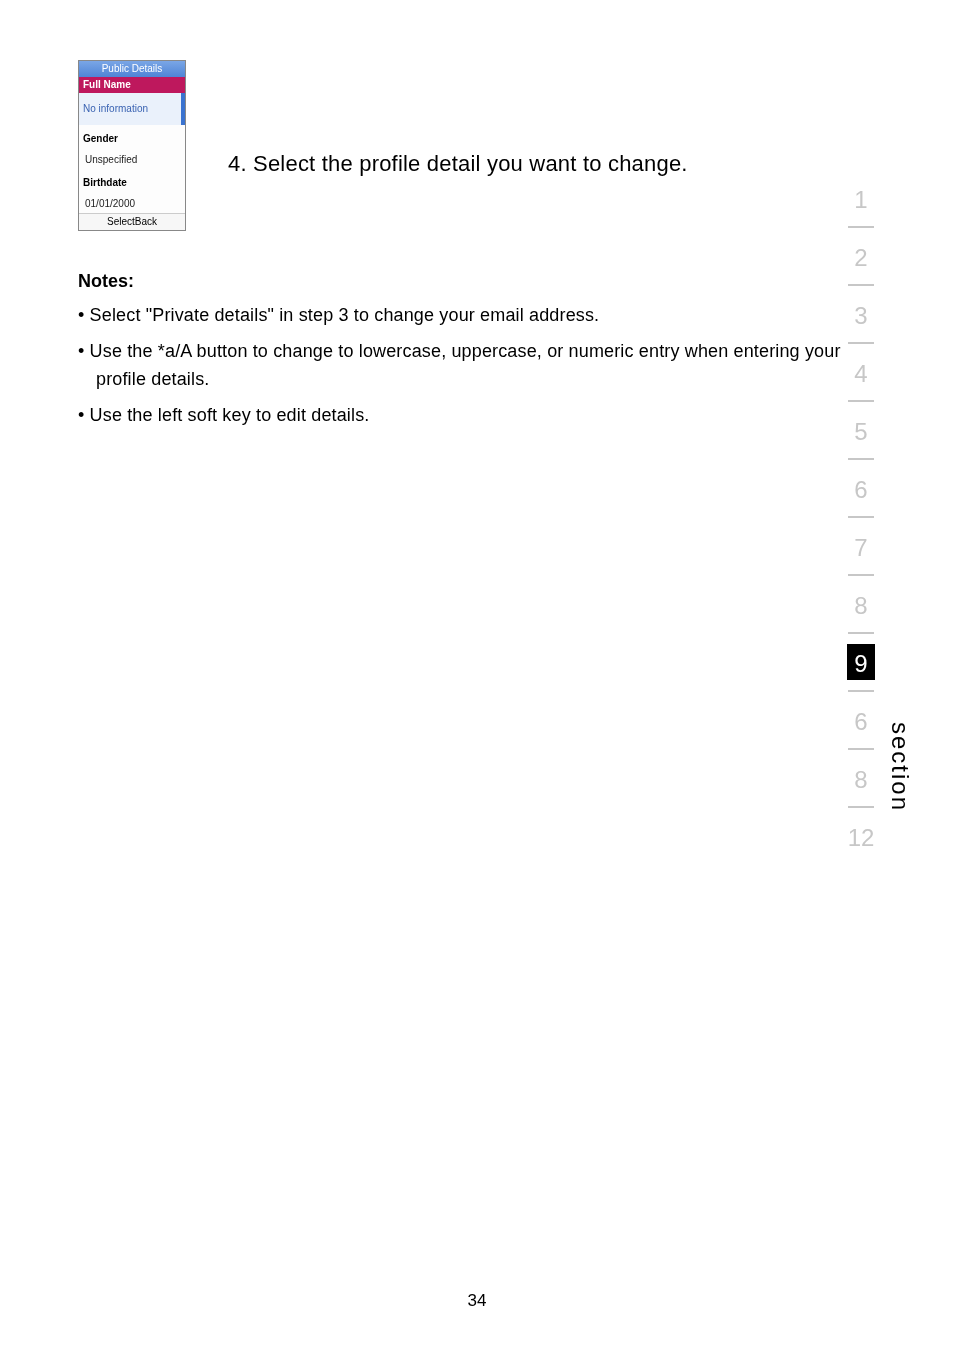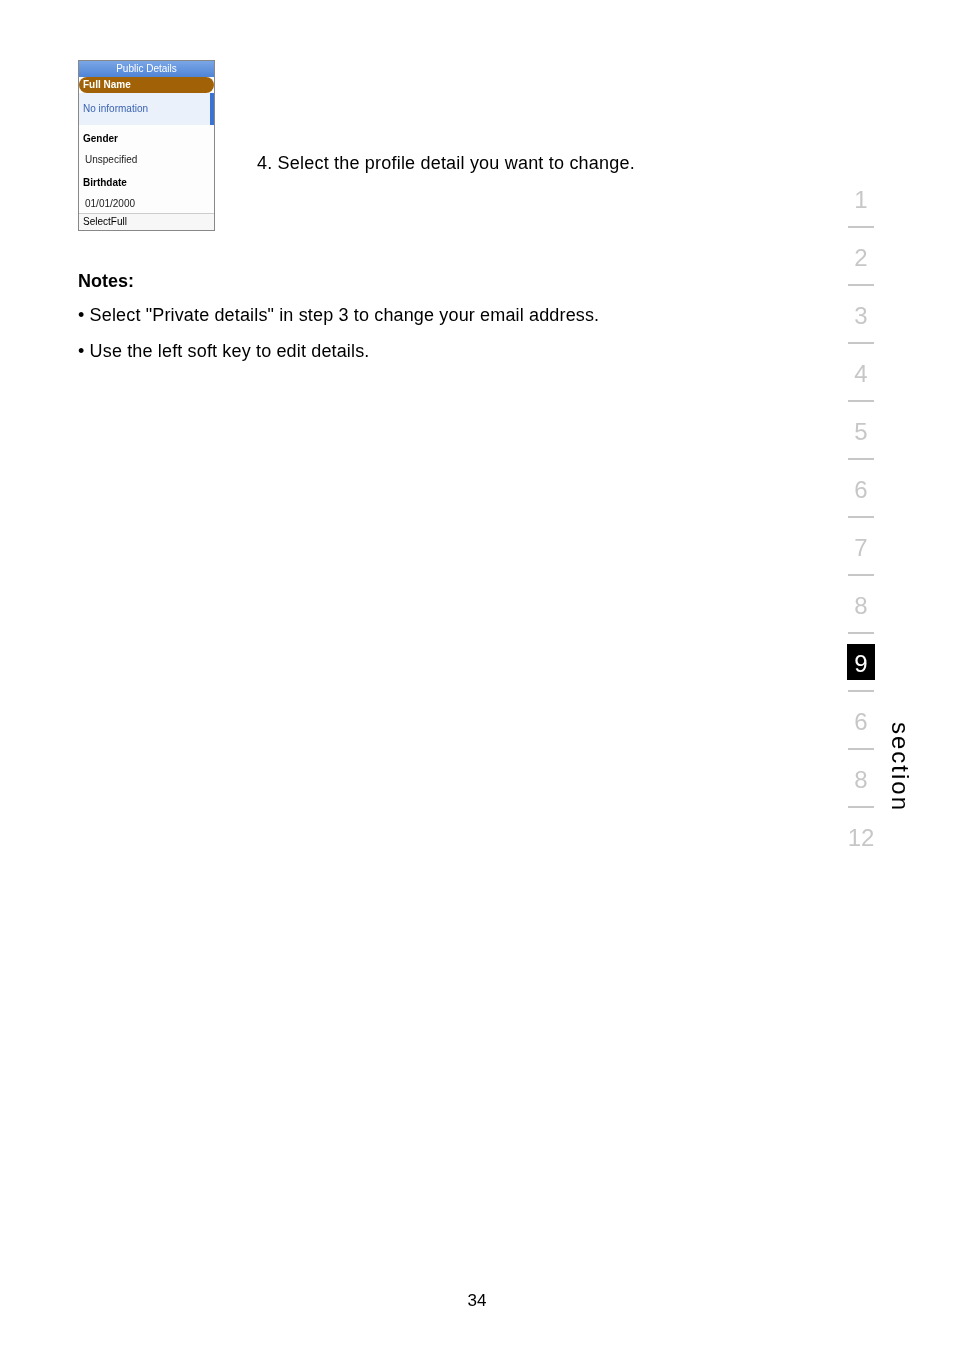--- a/index.html
+++ b/index.html
@@ -28,59 +28,58 @@
       letter-spacing: 0.5px;
       font-family: "Trebuchet MS", "Lucida Grande", Verdana, sans-serif;
     }
     .content-row {
       display: flex;
       align-items: center;
       gap: 42px;
       margin-bottom: 40px;
     }
     .phone-screen {
-      width: 137px;
+      width: 108px;
       border: 1px solid #888;
       font-family: Arial, sans-serif;
       font-size: 10px;
       line-height: 1.2;
       background: #fdfdfd;
     }
     .ps-titlebar {
       background: linear-gradient(#7aa6e6, #4f84d6);
       color: #fff;
       text-align: center;
       padding: 2px 0;
       font-size: 10px;
     }
     .ps-highlight-label {
-      background: #a16207;
+      background: #be185d;
       color: #fff;
       font-weight: bold;
       padding: 2px 4px;
-      border-radius: 8px;
     }
     .ps-highlight-value {
       background: #eaf1fb;
       color: #3a63b2;
       padding: 10px 4px;
       border-right: 4px solid #3a73d0;
     }
     .ps-label { font-weight: bold; color: #000; padding: 8px 4px; }
     .ps-value { color: #222; padding: 1px 4px 3px 6px; }
     .ps-footer {
       display: flex;
-      justify-content: flex-start;
+      justify-content: center;
       padding: 2px 4px;
       border-top: 1px solid #ccc;
       background: #f7f7f7;
       font-size: 10px;
     }
     .step-text {
-      font-size: 18px;
+      font-size: 22px;
       letter-spacing: 0.2px;
       font-family: "Helvetica Neue", Arial, sans-serif;
       color: #000;
       margin-top: 36px;
     }
     .notes-heading {
       font-weight: bold;
       font-size: 18px;
       margin-bottom: 10px;
       font-family: "Helvetica Neue", Arial, sans-serif;
@@ -168,31 +167,32 @@
       <div class="ps-highlight-value">No information</div>
 
       <div class="ps-label">Gender</div>
       <div class="ps-value">Unspecified</div>
 
       <div class="ps-label">Birthdate</div>
       <div class="ps-value">01/01/2000</div>
 
       <div class="ps-footer">
         <span>Select</span>
-        <span>Full</span>
+        <span>Back</span>
       </div>
     </div>
 
     <div class="step-text">4.  Select the profile detail you want to change.</div>
   </div>
 
   <div>
     <div class="notes-heading">Notes:</div>
     <ul class="notes-list">
       <li>Select "Private details" in step 3 to change your email address.</li>
+      <li>Use the *a/A button to change to lowercase, uppercase, or numeric entry when entering your profile details.</li>
       <li>Use the left soft key to edit details.</li>
     </ul>
   </div>
 </div>
 
 <div class="section-nav">
   <div class="section-label">section</div>
   <div class="nav-items" id="nav-items">
       <div class="nav-num">1</div>
       <div class="nav-sep"></div>

